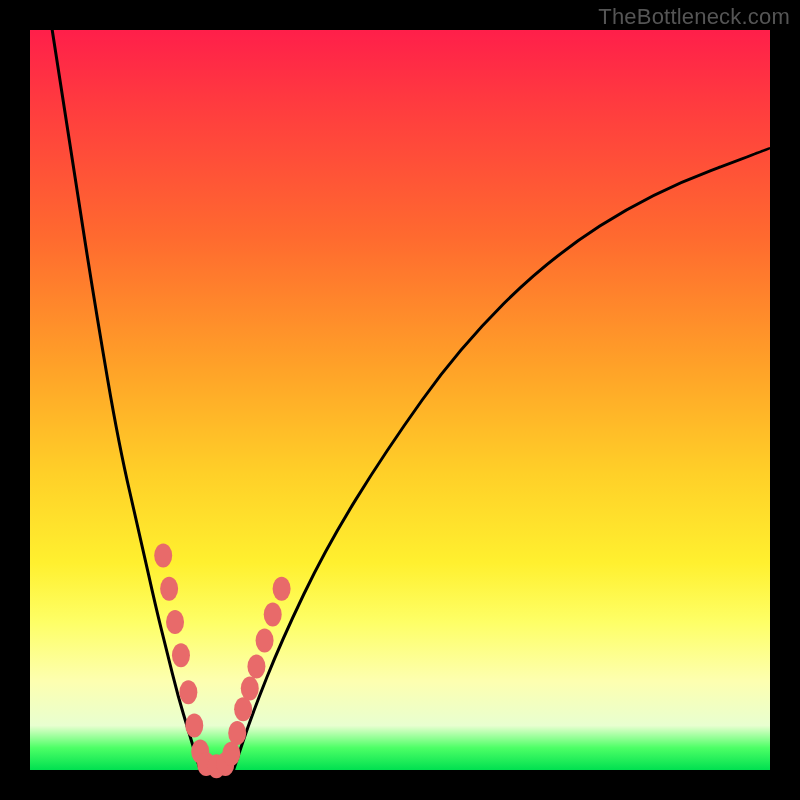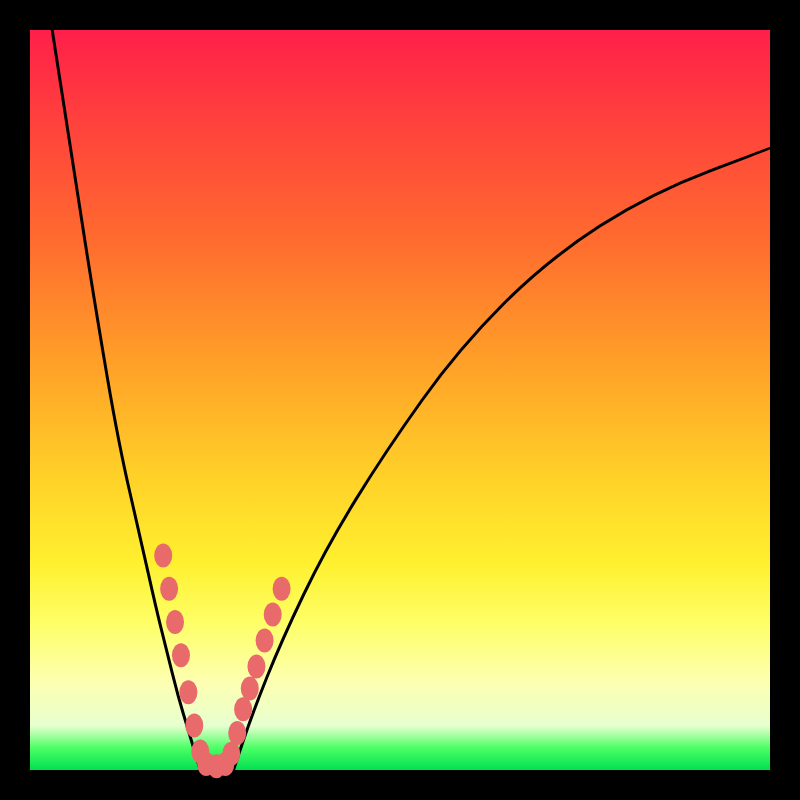--- a/index.html
+++ b/index.html
@@ -56,20 +56,21 @@
     top: 0;
     width: 740px;
     height: 740px;
     overflow: visible;
   }
 </style>
 </head>
 <body>
 
 <div class="frame">
+  <div class="watermark">TheBottleneck.com</div>
   <div class="plot-area">
     <svg class="curve-layer" viewBox="0 0 740 740" preserveAspectRatio="none">
       <g>
         <path fill="none" stroke="#000000" stroke-width="3" stroke-linecap="round" d="M 22.20 0.00 Q 44.40 144.30 55.50 214.60 Q 66.60 284.90 77.70 349.65 Q 88.80 414.40 99.90 462.50 Q 111.00 510.60 118.40 543.90 Q 125.80 577.20 131.35 599.40 Q 136.90 621.60 142.45 643.80 Q 148.00 666.00 153.55 684.50 Q 159.10 703.00 164.65 721.50 Q 170.20 740.00 170.20 740.00 Q 170.20 740.00 175.75 740.00 Q 181.30 740.00 186.85 740.00 Q 192.40 740.00 197.95 740.00 Q 203.50 740.00 203.50 740.00 Q 203.50 740.00 212.75 712.25 Q 222.00 684.50 236.80 647.50 Q 251.60 610.50 273.80 564.25 Q 296.00 518.00 325.60 469.90 Q 355.20 421.80 392.20 370.00 Q 429.20 318.20 473.60 273.80 Q 518.00 229.40 569.80 196.10 Q 621.60 162.80 680.80 140.60 T 740.00 118.40"></path>
       </g>
       <g>
           <ellipse cx="133.20" cy="525.40" rx="9" ry="12" fill="#e86a6a"></ellipse>
           <ellipse cx="139.12" cy="558.70" rx="9" ry="12" fill="#e86a6a"></ellipse>
           <ellipse cx="145.04" cy="592.00" rx="9" ry="12" fill="#e86a6a"></ellipse>
           <ellipse cx="150.96" cy="625.30" rx="9" ry="12" fill="#e86a6a"></ellipse>

